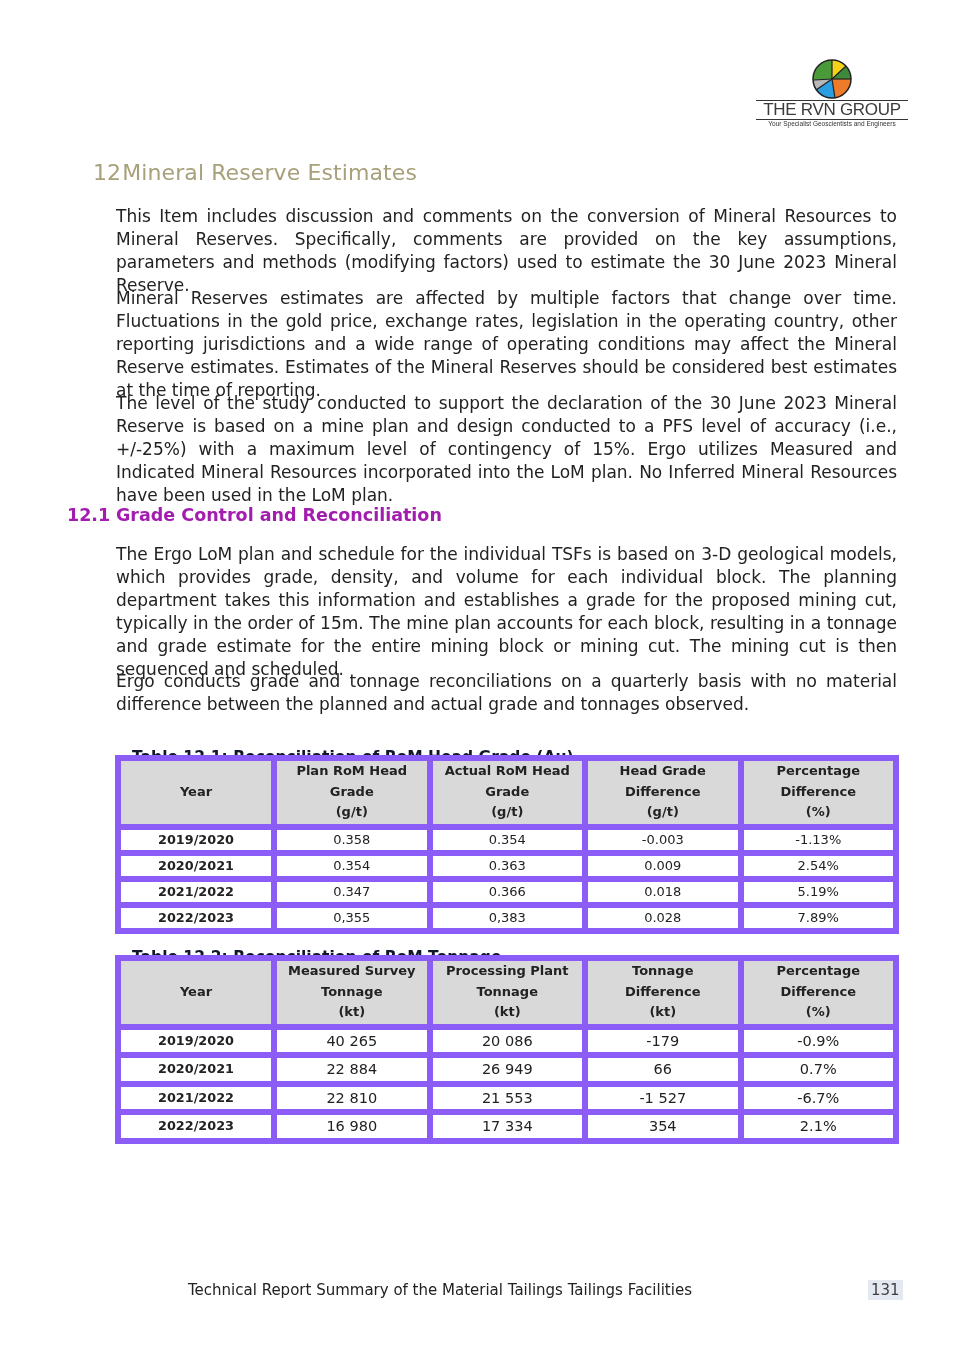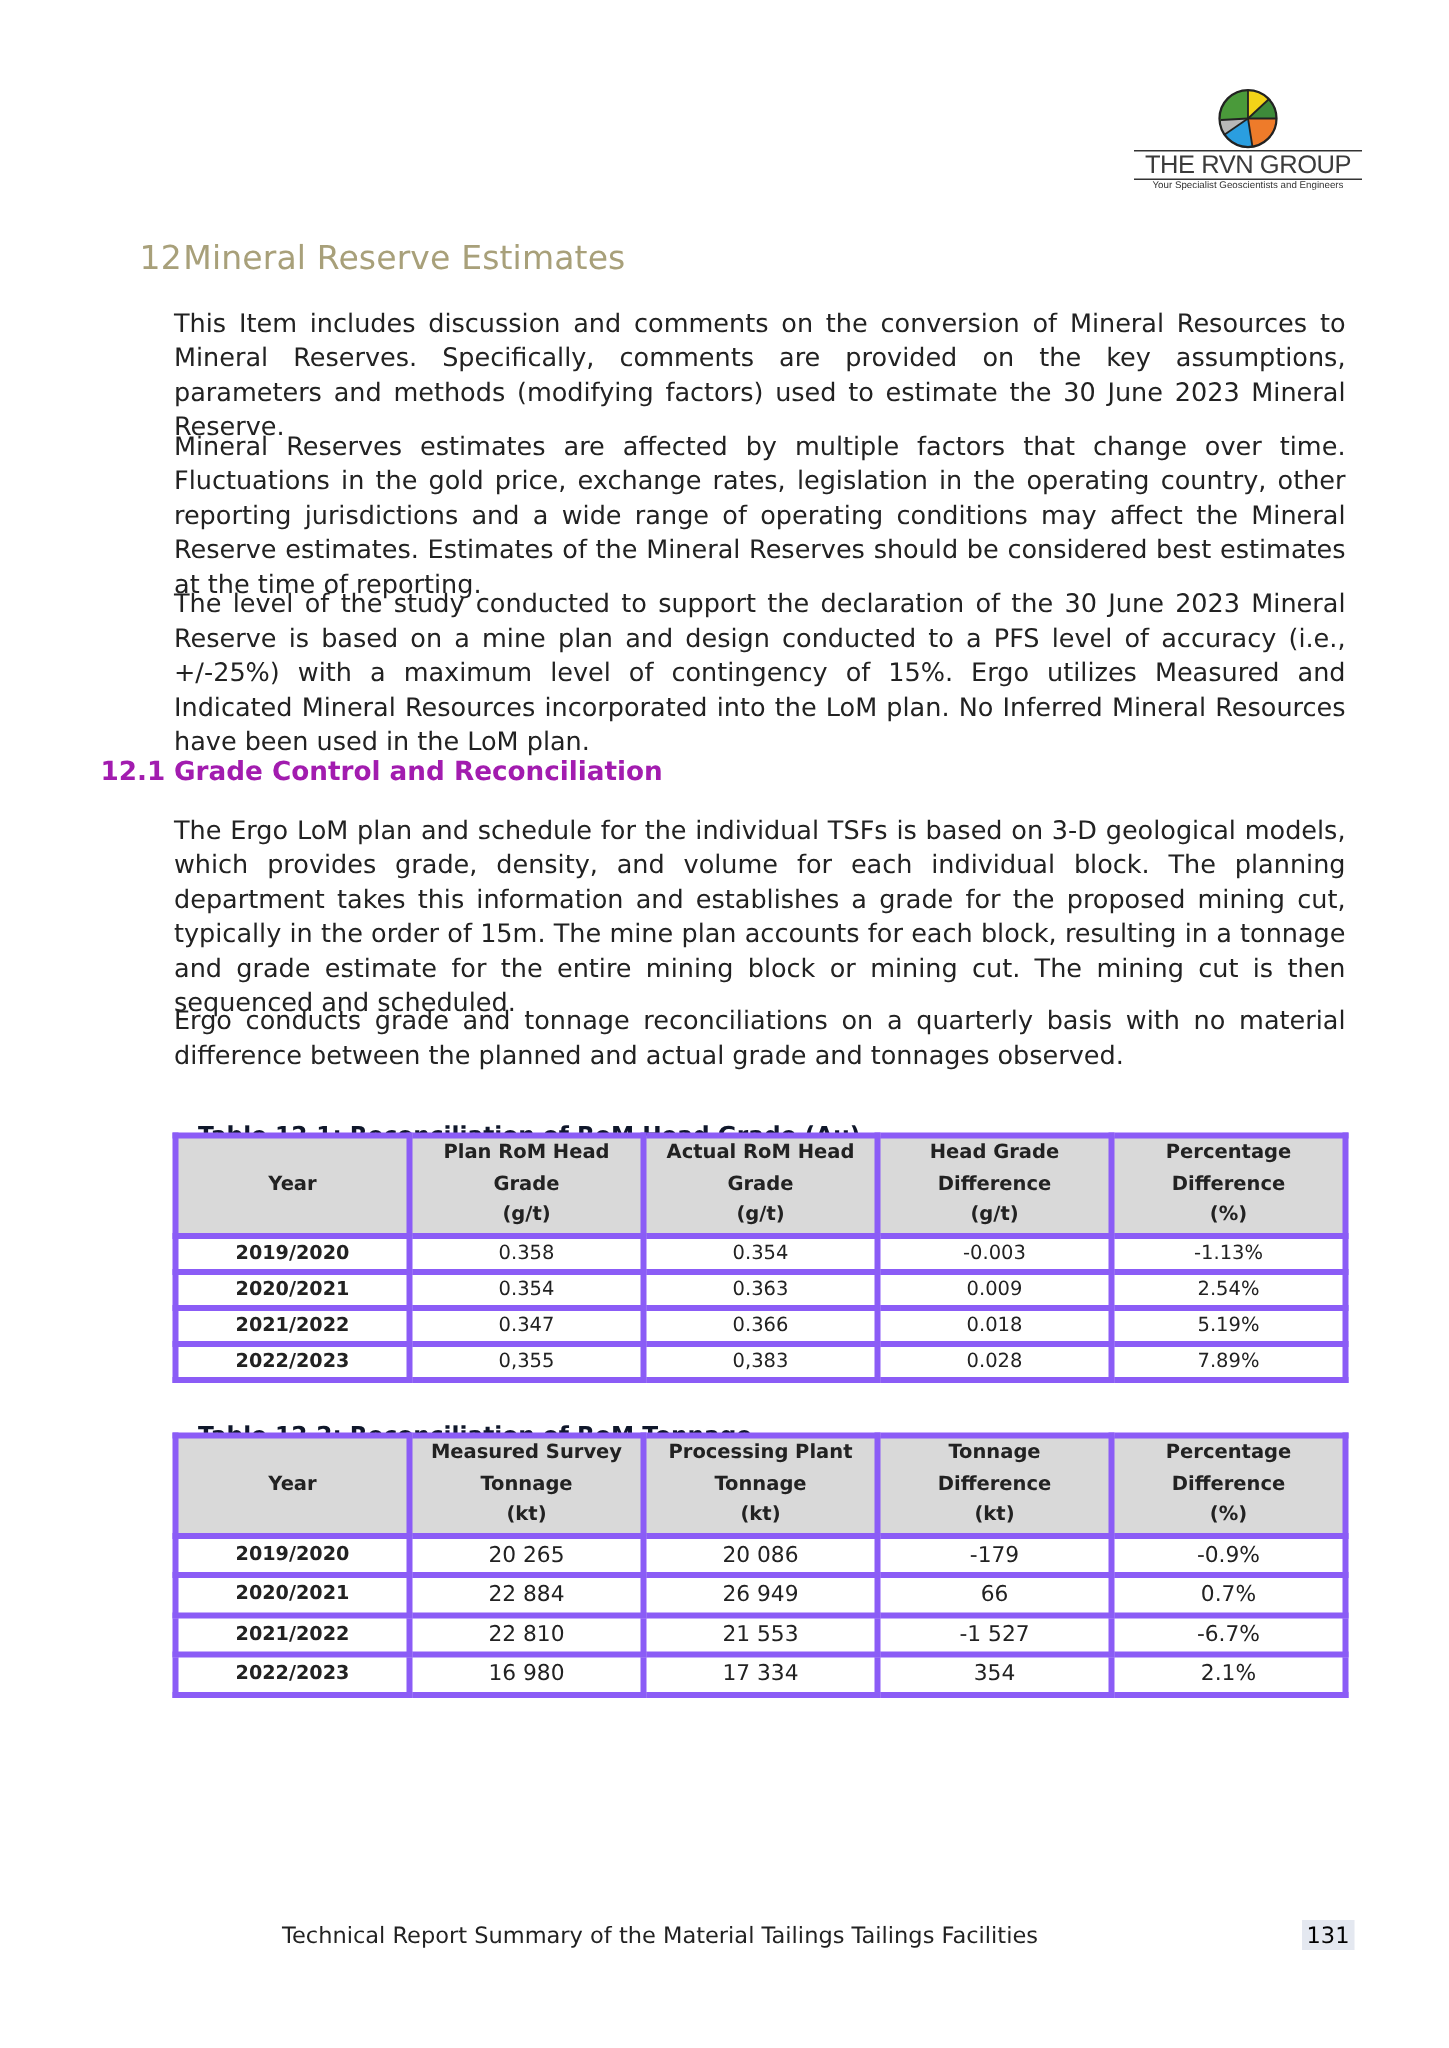--- a/index.html
+++ b/index.html
@@ -22,30 +22,30 @@
   .para { position: absolute; left: 116px; width: 781px; font-size: 17px; line-height: 23px;
           text-align: justify; margin: 0; color: #222; }
 
   .h2 { position: absolute; left: 67px; top: 505px; font-size: 17.5px; font-weight: bold; margin: 0; color: #a21caf; }
   .h2 .num { display: inline-block; width: 49px; }
 
   .tcaption { position: absolute; left: 116px; font-size: 15.5px; font-weight: bold; margin: 16px; color: #0f172a; }
 
   table.rec { position: absolute; left: 115px; width: 784px; border-collapse: collapse;
               font-size: 13px; table-layout: fixed; }
-  table.rec th, table.rec td { border: 4px solid #8b5cf6; text-align: center; padding: 0; }
+  table.rec th, table.rec td { border: 6px solid #8b5cf6; text-align: center; padding: 0; }
   table.rec th { background: #d9d9d9; font-weight: bold; line-height: 20.5px; color: #222; padding: 0 0 1px 0; }
   table.rec td { height: 20px; line-height: 20px; color: #222; }
   table.rec td.year { font-weight: bold; font-size: 12.8px; }
   table.t2 td { height: 22.5px; line-height: 22px; font-size: 14.5px; }
   table.t2 td.year { font-size: 12.8px; }
   table.rec col.c1 { width: 156px; }
 
   .footer { position: absolute; left: 188px; top: 1281px; font-size: 15px; color: #222; }
-  .pagenum { position: absolute; left: 868px; top: 1280px; font-size: 15px; color: #000000;
+  .pagenum { position: absolute; left: 868px; top: 1280px; font-size: 15px; color: #404040;
              background: #e4e8f0; padding: 1px 3px; }
 </style>
 </head>
 <body>
 
 <div class="logo">
   <svg width="42" height="42" viewBox="0 0 42 42">
     <circle cx="21" cy="21" r="19" fill="#4a9a3a"></circle>
     <path d="M21 21 L21 2 A19 19 0 0 1 35 8 Z" fill="#f2d318"></path>
     <path d="M21 21 L35 8 A19 19 0 0 1 40 21 Z" fill="#3d8a3a"></path>
@@ -145,21 +145,21 @@
       <th><span>Year</span></th>
       <th><span>Measured Survey</span><br><span>Tonnage</span><br><span>(kt)</span></th>
       <th><span>Processing Plant</span><br><span>Tonnage</span><br><span>(kt)</span></th>
       <th><span>Tonnage</span><br><span>Difference</span><br><span>(kt)</span></th>
       <th><span>Percentage</span><br><span>Difference</span><br><span>(%)</span></th>
     </tr>
   </thead>
   <tbody>
     <tr>
       <td class="year">2019/2020</td>
-      <td>20 265</td>
+      <td>40 265</td>
       <td>20 086</td>
       <td>-179</td>
       <td>-0.9%</td>
     </tr>
     <tr>
       <td class="year">2020/2021</td>
       <td>22 884</td>
       <td>26 949</td>
       <td>66</td>
       <td>0.7%</td>

